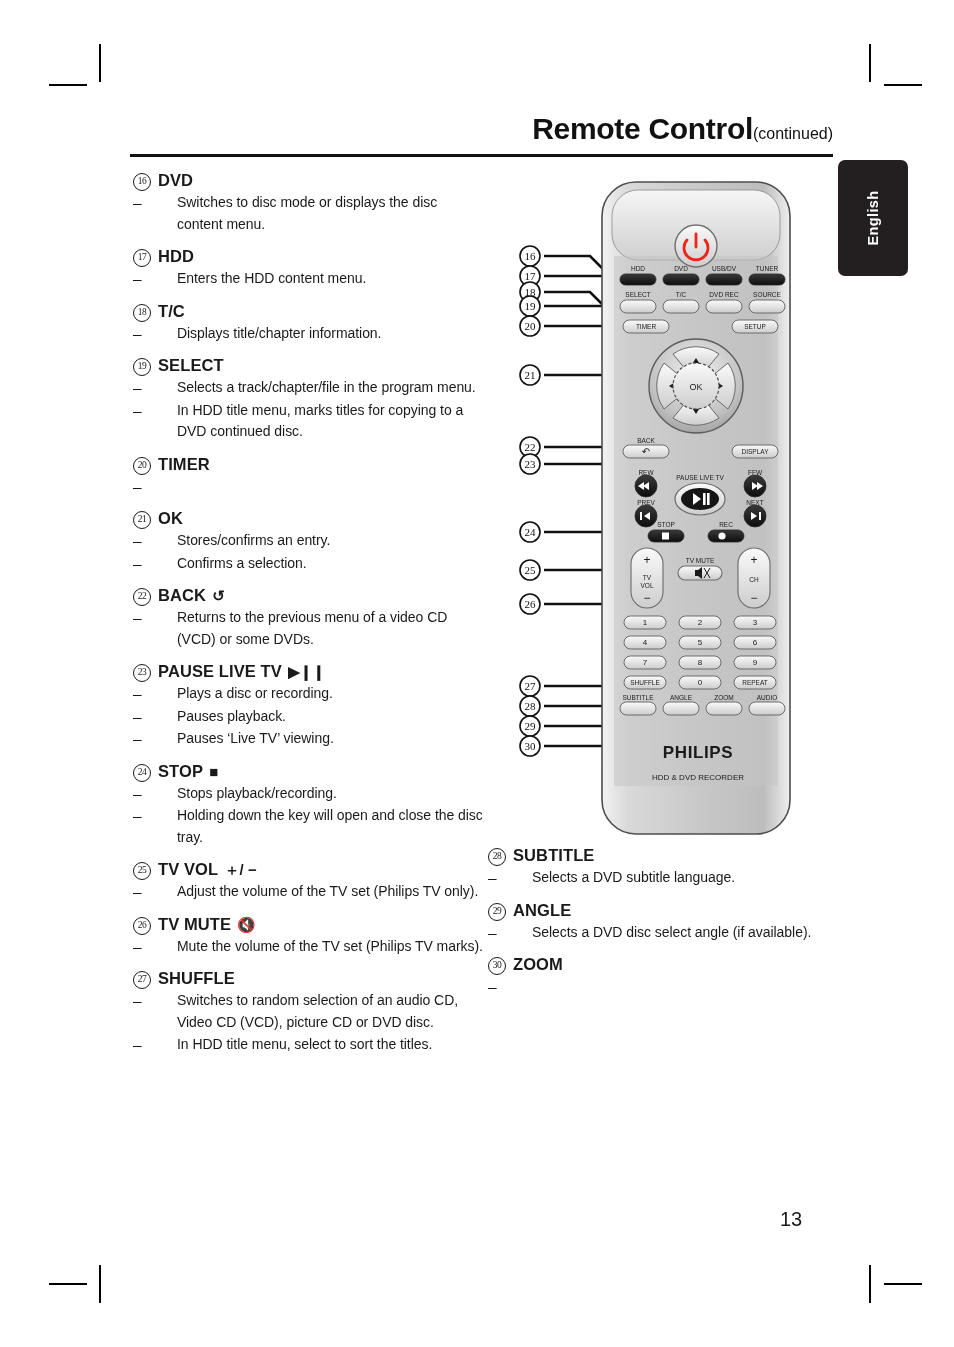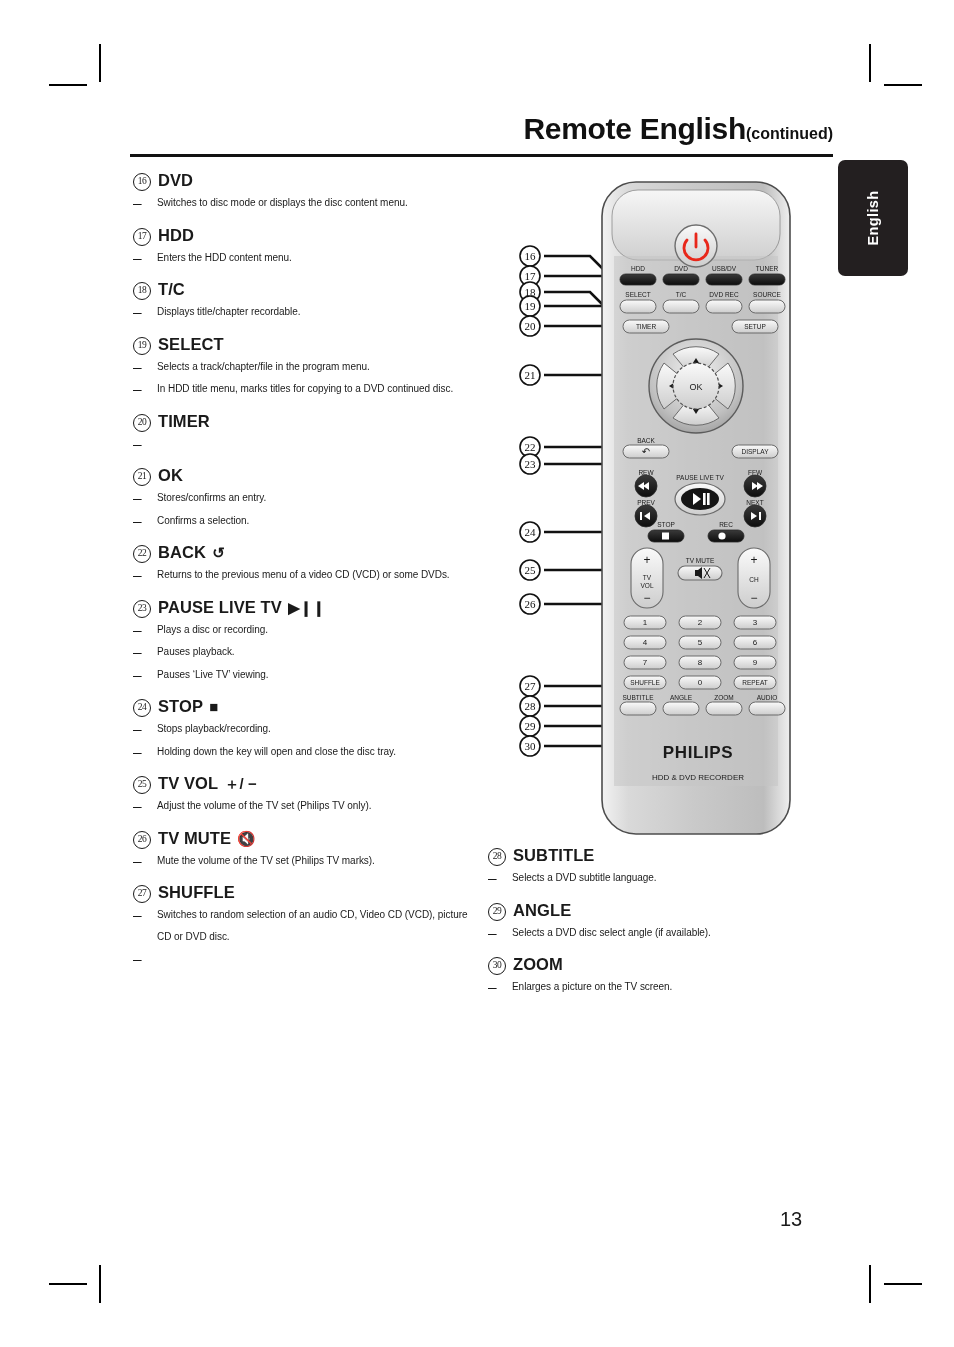--- a/index.html
+++ b/index.html
@@ -30,21 +30,21 @@
     text-align: right;
   }
   #title-main {
     font-size: 30px;
     font-weight: bold;
     letter-spacing: -0.3px;
     color: #111;
   }
   #title-sub {
     font-size: 16px;
-    font-weight: bold;
+    font-weight: normal;
     color: #111;
   }
   #header-rule {
     position: absolute;
     left: 130px;
     top: 154px;
     width: 703px;
     height: 2.5px;
     background: #111;
   }
@@ -112,23 +112,24 @@
     align-items: flex-start;
     margin-top: 1px;
   }
   .dash {
     flex: 0 0 auto;
     width: 24px;
     font-size: 15.5px;
     line-height: 21.5px;
   }
   .bullet-text {
-    font-size: 10px;
+    font-size: 14px;
     line-height: 21.5px;
     letter-spacing: -0.05px;
+    margin-left: 20px;
   }
 
   
   #remote-figure {
     position: absolute;
     left: 498px;
     top: 178px;
     width: 300px;
     height: 665px;
   }
@@ -151,21 +152,21 @@
 <div class="crop crop-v" style="left:99px;  top:44px;"></div>
 <div class="crop crop-h" style="left:49px;  top:84px;"></div>
 <div class="crop crop-v" style="left:869px; top:44px;"></div>
 <div class="crop crop-h" style="left:884px; top:84px;"></div>
 <div class="crop crop-v" style="left:99px;  top:1265px;"></div>
 <div class="crop crop-h" style="left:49px;  top:1283px;"></div>
 <div class="crop crop-v" style="left:869px; top:1265px;"></div>
 <div class="crop crop-h" style="left:884px; top:1283px;"></div>
 
 <div id="page-header">
-  <span id="title-main">Remote English</span><span id="title-sub">(continued)</span>
+  <span id="title-main">Remote Control</span><span id="title-sub">(continued)</span>
 </div>
 <div id="header-rule"></div>
 
 <div id="english-tab">
   <span id="english-tab-label">English</span>
 </div>
 
 <div class="text-col" id="col-left">
     <div class="entry">
       <div class="entry-head">
@@ -187,21 +188,21 @@
         <span class="bullet-text">Enters the HDD content menu.</span>
       </div>
     </div>
     <div class="entry">
       <div class="entry-head">
         <span class="num-circle">18</span>
         <span class="entry-title"><span>T/C</span></span>
       </div>
       <div class="bullet">
         <span class="dash">–</span>
-        <span class="bullet-text">Displays title/chapter recordable.</span>
+        <span class="bullet-text">Displays title/chapter information.</span>
       </div>
     </div>
     <div class="entry">
       <div class="entry-head">
         <span class="num-circle">19</span>
         <span class="entry-title"><span>SELECT</span></span>
       </div>
       <div class="bullet">
         <span class="dash">–</span>
         <span class="bullet-text">Selects a track/chapter/file in the program menu.</span>
@@ -300,20 +301,21 @@
       <div class="entry-head">
         <span class="num-circle">27</span>
         <span class="entry-title"><span>SHUFFLE</span></span>
       </div>
       <div class="bullet">
         <span class="dash">–</span>
         <span class="bullet-text">Switches to random selection of an audio CD, Video CD (VCD), picture CD or DVD disc.</span>
       </div>
       <div class="bullet">
         <span class="dash">–</span>
+        <span class="bullet-text">In HDD title menu, select to sort the titles.</span>
       </div>
     </div>
   </div>
 
 <div class="text-col" id="col-right">
     <div class="entry">
       <div class="entry-head">
         <span class="num-circle">28</span>
         <span class="entry-title"><span>SUBTITLE</span></span>
       </div>
@@ -332,21 +334,20 @@
         <span class="bullet-text">Selects a DVD disc select angle (if available).</span>
       </div>
     </div>
     <div class="entry">
       <div class="entry-head">
         <span class="num-circle">30</span>
         <span class="entry-title"><span>ZOOM</span></span>
       </div>
       <div class="bullet">
         <span class="dash">–</span>
-        <span class="bullet-text">Enlarges a picture on the TV screen.</span>
       </div>
     </div>
   </div>
 
 <div id="remote-figure">
 <svg id="remote-svg" width="300" height="665" viewBox="0 0 300 665" xmlns="http://www.w3.org/2000/svg">
   <defs>
     <linearGradient id="bodyGrad" x1="0" y1="0" x2="1" y2="0">
       <stop offset="0%" stop-color="#f2f2f2"></stop>
       <stop offset="14%" stop-color="#d9d9d9"></stop>

